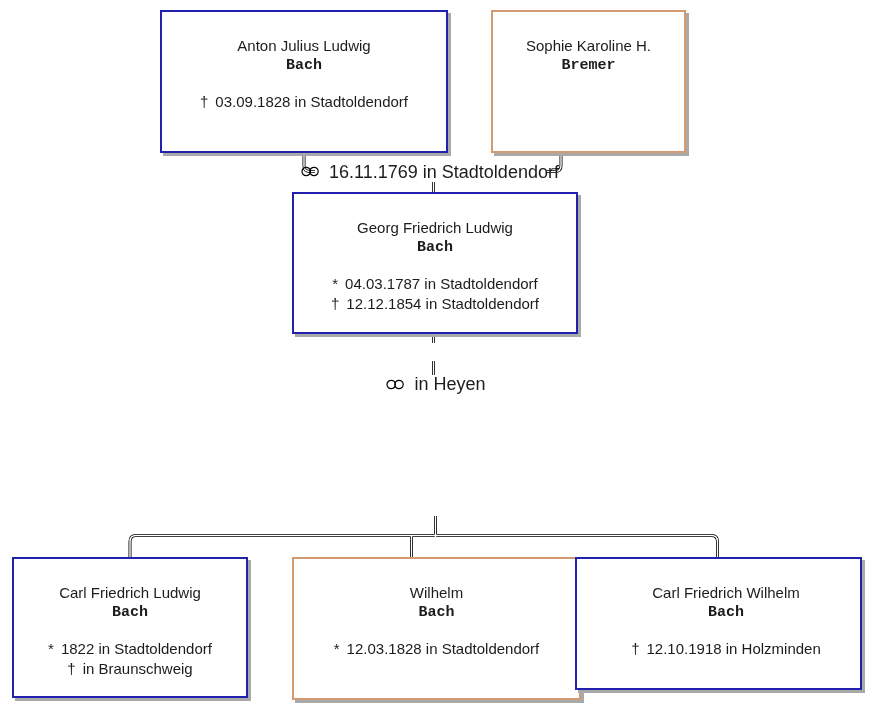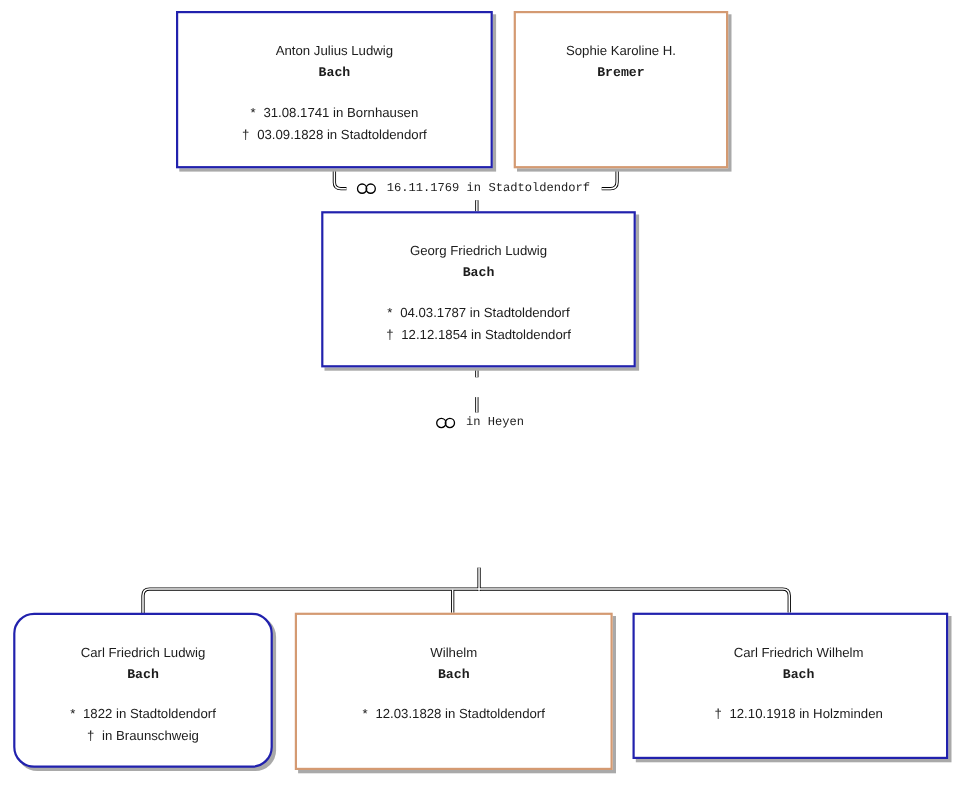--- a/index.html
+++ b/index.html
@@ -14,39 +14,39 @@
   body{font-family:"Liberation Sans","DejaVu Sans",sans-serif;color:var(--text);}
   #canvas{position:relative;width:878px;height:718px;background:var(--background);overflow:hidden;}
 
   .connectors{position:absolute;left:0;top:0;pointer-events:none;}
   .pipe-outer use{stroke:var(--line);stroke-width:3;fill:none;}
   .pipe-inner use{stroke:#ffffff;stroke-width:1.4;fill:none;}
 
   .pbox{
     position:absolute;box-sizing:border-box;background:#ffffff;
     border:2px solid;box-shadow:3px 3px 0 0 var(--box-shadow);
-    text-align:center;font-size:12px;line-height:20px;padding-top:24px;
+    text-align:center;font-size:15px;line-height:20px;padding-top:24px;
   }
   .male{border-color:var(--male-border);}
-  .female{border-color:var(--female-border);}
+  .female{border-color:var(--female-border);margin-left:24px;}
   .surname{font-weight:bold;font-family:Liberation Mono, monospace;}
   .dates{margin-top:16px;}
   .sym{display:inline-block;margin-right:7px;}
 
   #box-anton   {left:160px;top:10px; width:288px;height:143px;}
   #box-sophie  {left:467px;top:10px; width:195px;height:143px;}
   #box-georg   {left:292px;top:192px;width:286px;height:142px;}
   #box-louise  {left:315px;top:374px;width:242px;height:142px;}
-  #box-carl-l  {left:12px; top:557px;width:236px;height:141px;border-radius:19px;}
+  #box-carl-l  {left:12px; top:557px;width:236px;height:141px;}
   #box-mathilde{left:268px;top:557px;width:289px;height:143px;}
   #box-carl-w  {left:575px;top:557px;width:287px;height:133px;padding-left:15px;}
 
   .mlabel{
     position:absolute;display:flex;align-items:center;justify-content:center;
-    font-size:11px;line-height:20px;white-space:nowrap;font-family:Liberation Mono, monospace;
+    font-size:18px;line-height:20px;white-space:nowrap;
   }
   #mlabel-1{left:230px;top:161px;width:400px;height:21px;}
   #mlabel-2{left:336px;top:342px;width:200px;height:20px;margin-top:32px;}
   .rings{display:inline-flex;margin-right:8px;}
   .rings svg circle{fill:none;stroke:var(--line);stroke-width:1.2;}
 </style>
 </head>
 <body>
 
 <div id="canvas">
@@ -83,21 +83,20 @@
         <use href="#cH"></use>
     </g>
   </svg>
 
   <div class="pbox male" id="box-anton">
     <div>
       <div>Anton Julius Ludwig</div>
       <div class="surname">Bach</div>
     </div>
     <div class="dates">
-      <div><span class="sym">*</span><span>31.08.1741 in Bornhausen</span></div>
       <div><span class="sym">†</span><span>03.09.1828 in Stadtoldendorf</span></div>
     </div>
   </div>
 
   <div class="pbox female" id="box-sophie">
     <div>
       <div>Sophie Karoline H.</div>
       <div class="surname">Bremer</div>
     </div>
   </div>

